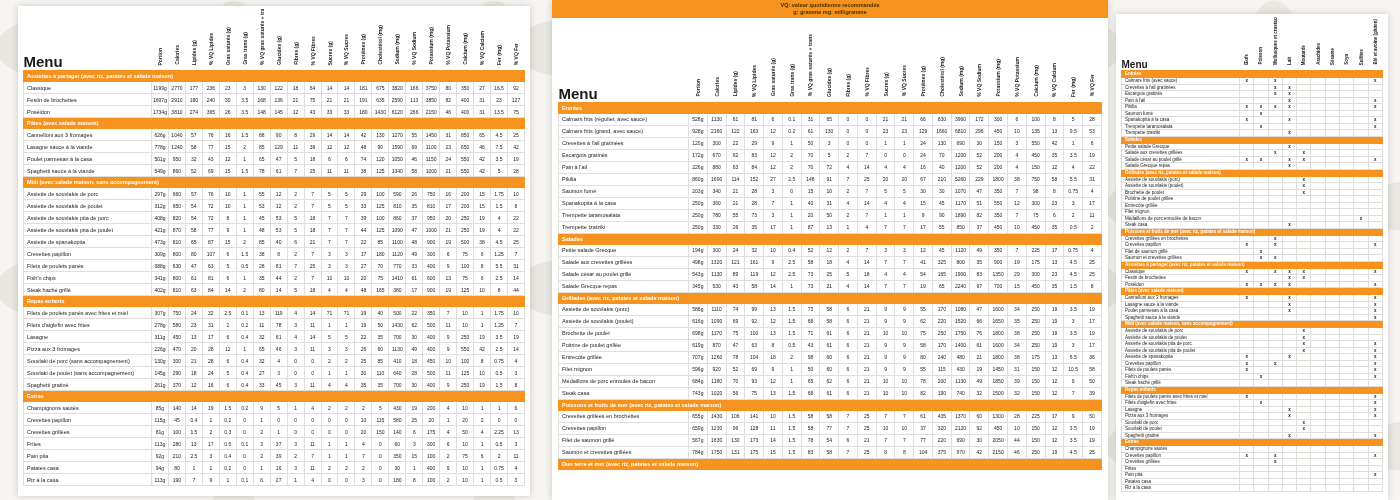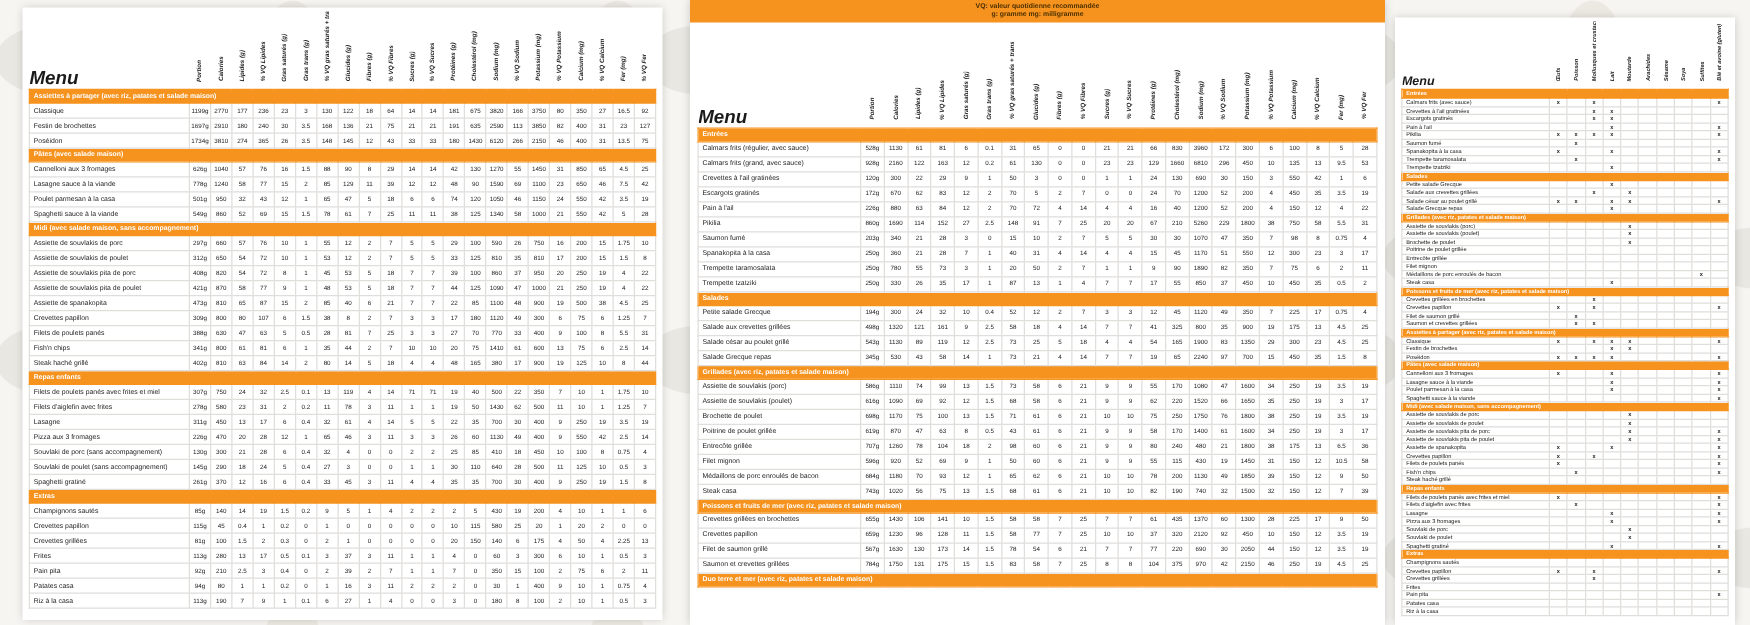--- a/index.html
+++ b/index.html
@@ -19,21 +19,21 @@
   #panel-left   { left:18px;  top:6px;  width:512px; height:490px; padding:3px 5px; }
   #panel-middle { left:552px; top:0;    width:556px; height:500px; }
   #panel-right  { left:1116px;top:14px; width:272px; height:486px; padding:3px 5px; }
 
   #legend-band { height:18px; background:#f6921e; text-align:center; padding-top:2px; }
   #legend-band div { font-size:5.5px; font-weight:bold; color:#4a3000; line-height:7px; }
   #middle-table-wrap { padding:0 6px 2px 6px; }
 
   table.ntable { border-collapse:collapse; table-layout:fixed; width:100%; }
   .ntable td { border:1px solid #e0dedb; overflow:hidden; padding:0; }
-  .ntable th { border:none; padding:0; overflow:hidden;font-style:italic; }
+  .ntable th { border:none; padding:0; overflow:hidden; }
 
   .head-row th { vertical-align:bottom; }
   #panel-left  .head-row th { height:58px; }
   #panel-middle .head-row th { height:84px; }
   #panel-right .head-row th { height:50px; }
 
   .title-cell { text-align:left; font-size:15px; font-weight:bold; color:#1a1a1a; padding:0 0 3px 2px; }
   #panel-right .title-cell { font-size:10px; }
 
   .colhead { text-align:center; }

